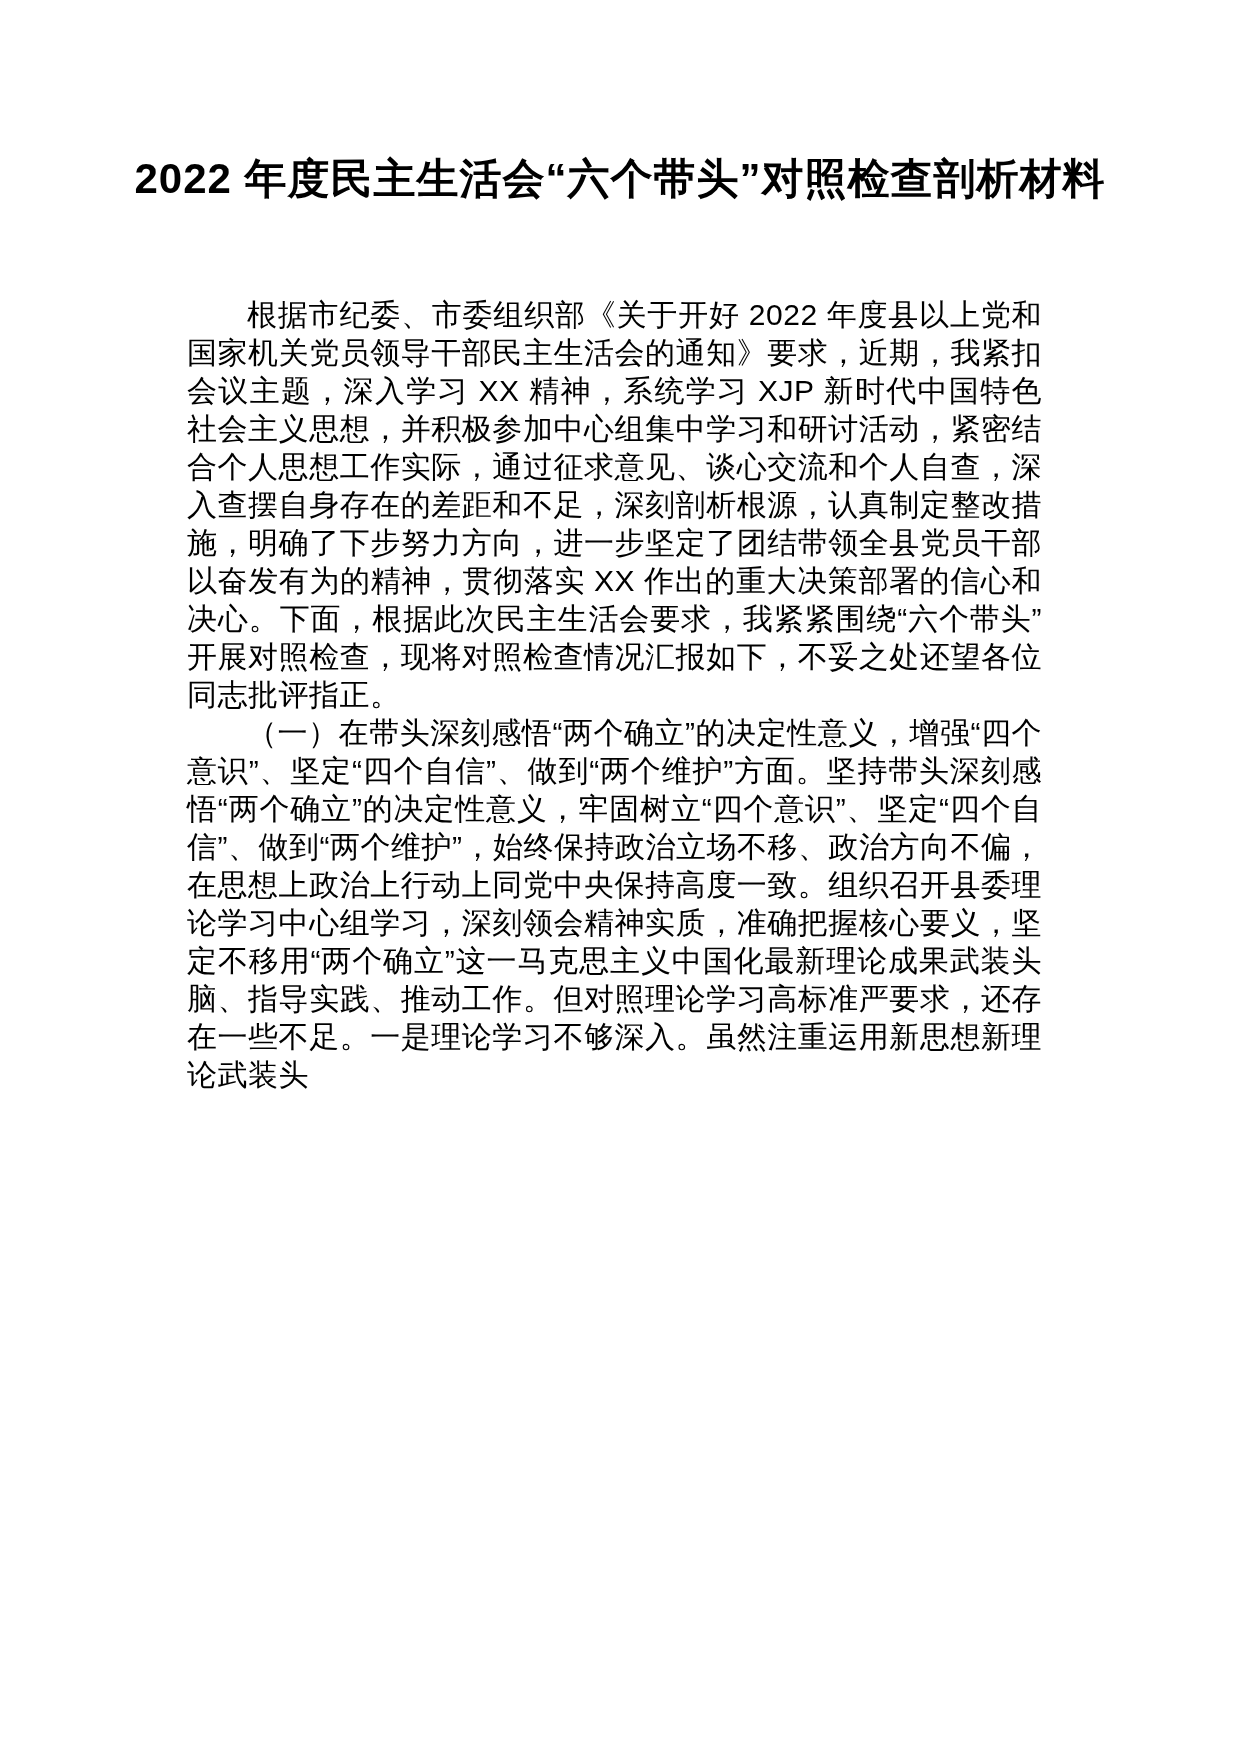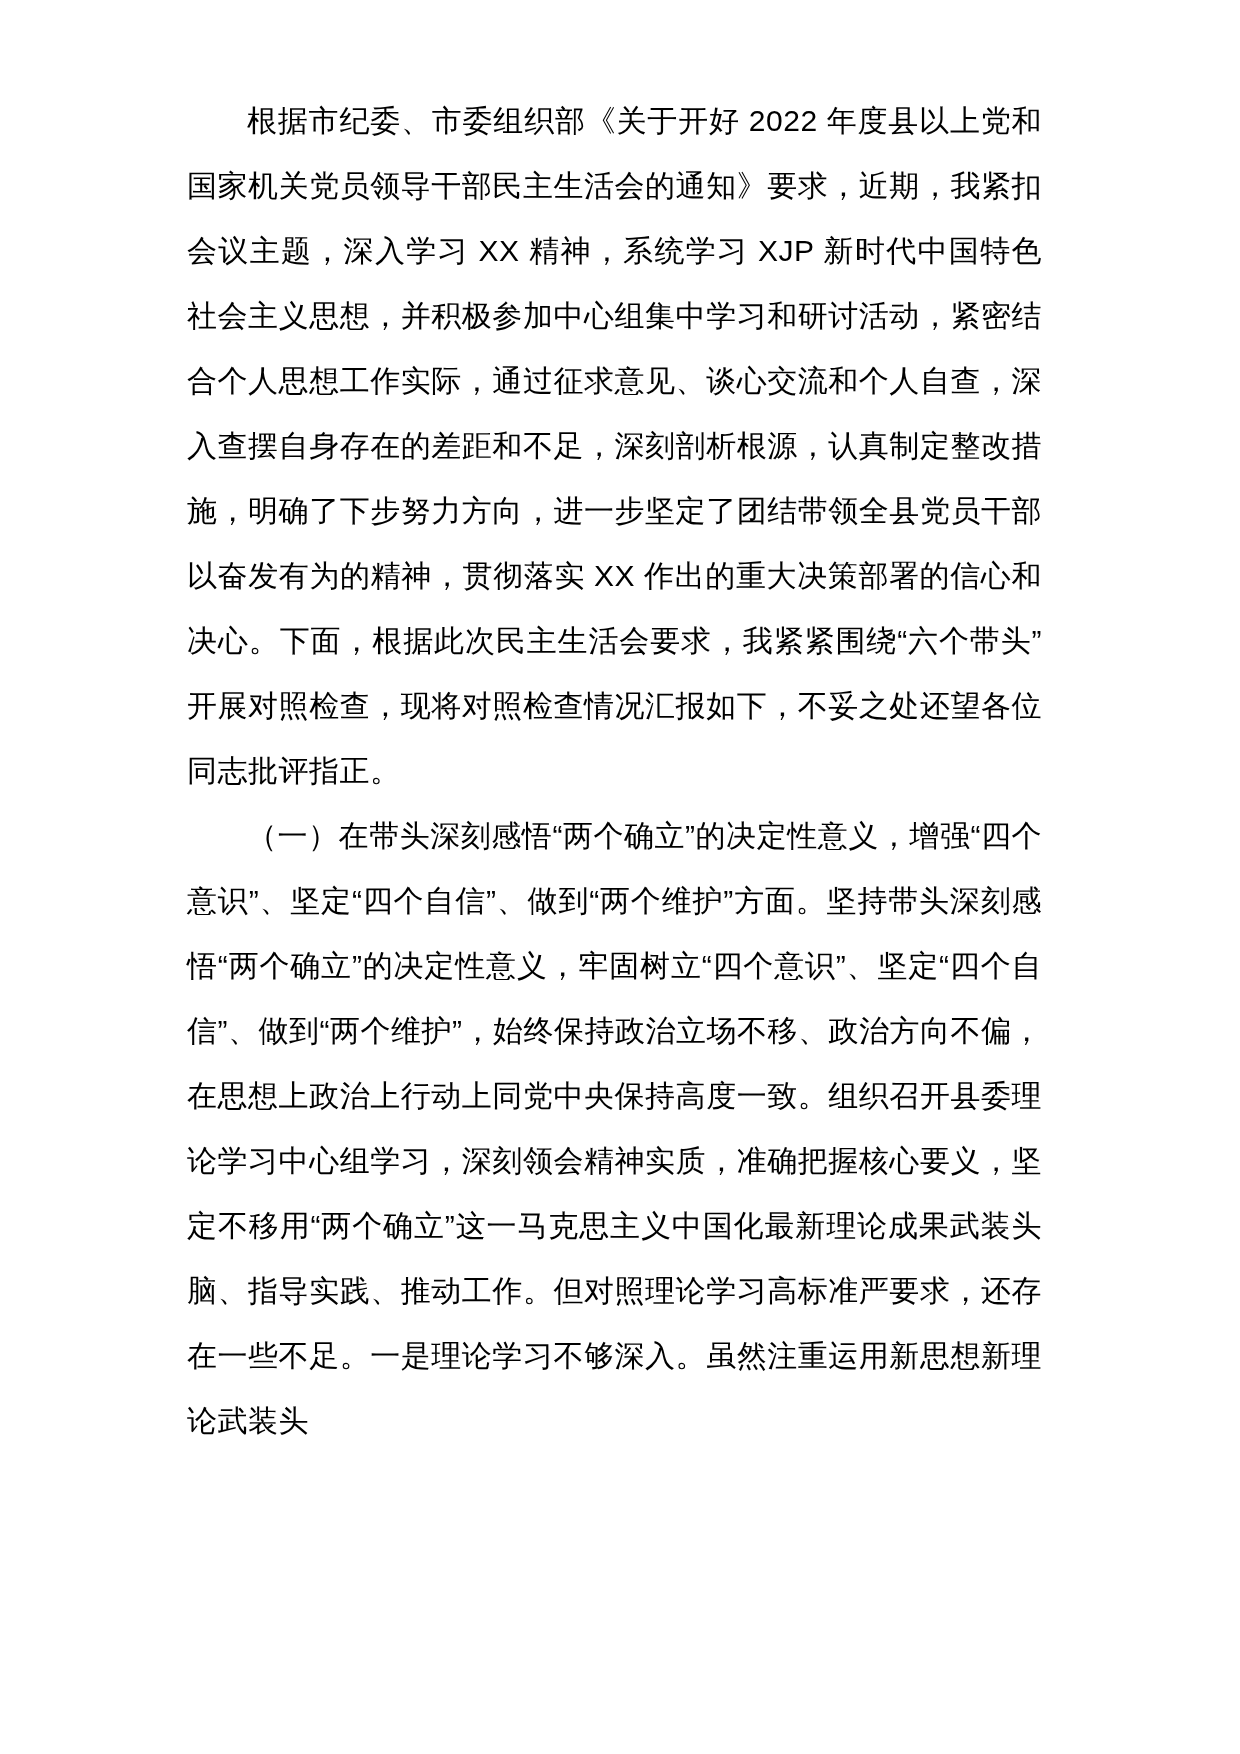--- a/index.html
+++ b/index.html
@@ -21,31 +21,32 @@
     padding-top: 150px;
     text-align: center;
     font-size: 42px;
     line-height: 58px;
     font-weight: 700;
     letter-spacing: 1px;
   }
   .doc-body {
     margin: 88px 198px 0 187px;
     font-size: 30px;
-    line-height: 65px;
+    line-height: 38px;
     text-align: justify;
     letter-spacing: 0.5px;
   }
   .para {
     margin: 0;
     text-indent: 2em;
     word-break: break-all;
   }
 </style>
 </head>
 <body>
 
 <div class="page">
+  <h1 class="doc-title">2022 年度民主生活会“六个带头”对照检查剖析材料</h1>
   <div class="doc-body">
     <p class="para">根据市纪委、市委组织部《关于开好 2022 年度县以上党和国家机关党员领导干部民主生活会的通知》要求，近期，我紧扣会议主题，深入学习 XX 精神，系统学习 XJP 新时代中国特色社会主义思想，并积极参加中心组集中学习和研讨活动，紧密结合个人思想工作实际，通过征求意见、谈心交流和个人自查，深入查摆自身存在的差距和不足，深刻剖析根源，认真制定整改措施，明确了下步努力方向，进一步坚定了团结带领全县党员干部以奋发有为的精神，贯彻落实 XX 作出的重大决策部署的信心和决心。下面，根据此次民主生活会要求，我紧紧围绕“六个带头”开展对照检查，现将对照检查情况汇报如下，不妥之处还望各位同志批评指正。</p>
     <p class="para">（一）在带头深刻感悟“两个确立”的决定性意义，增强“四个意识”、坚定“四个自信”、做到“两个维护”方面。坚持带头深刻感悟“两个确立”的决定性意义，牢固树立“四个意识”、坚定“四个自信”、做到“两个维护”，始终保持政治立场不移、政治方向不偏，在思想上政治上行动上同党中央保持高度一致。组织召开县委理论学习中心组学习，深刻领会精神实质，准确把握核心要义，坚定不移用“两个确立”这一马克思主义中国化最新理论成果武装头脑、指导实践、推动工作。但对照理论学习高标准严要求，还存在一些不足。一是理论学习不够深入。虽然注重运用新思想新理论武装头</p>
   </div>
 </div>
 
 </body></html>

